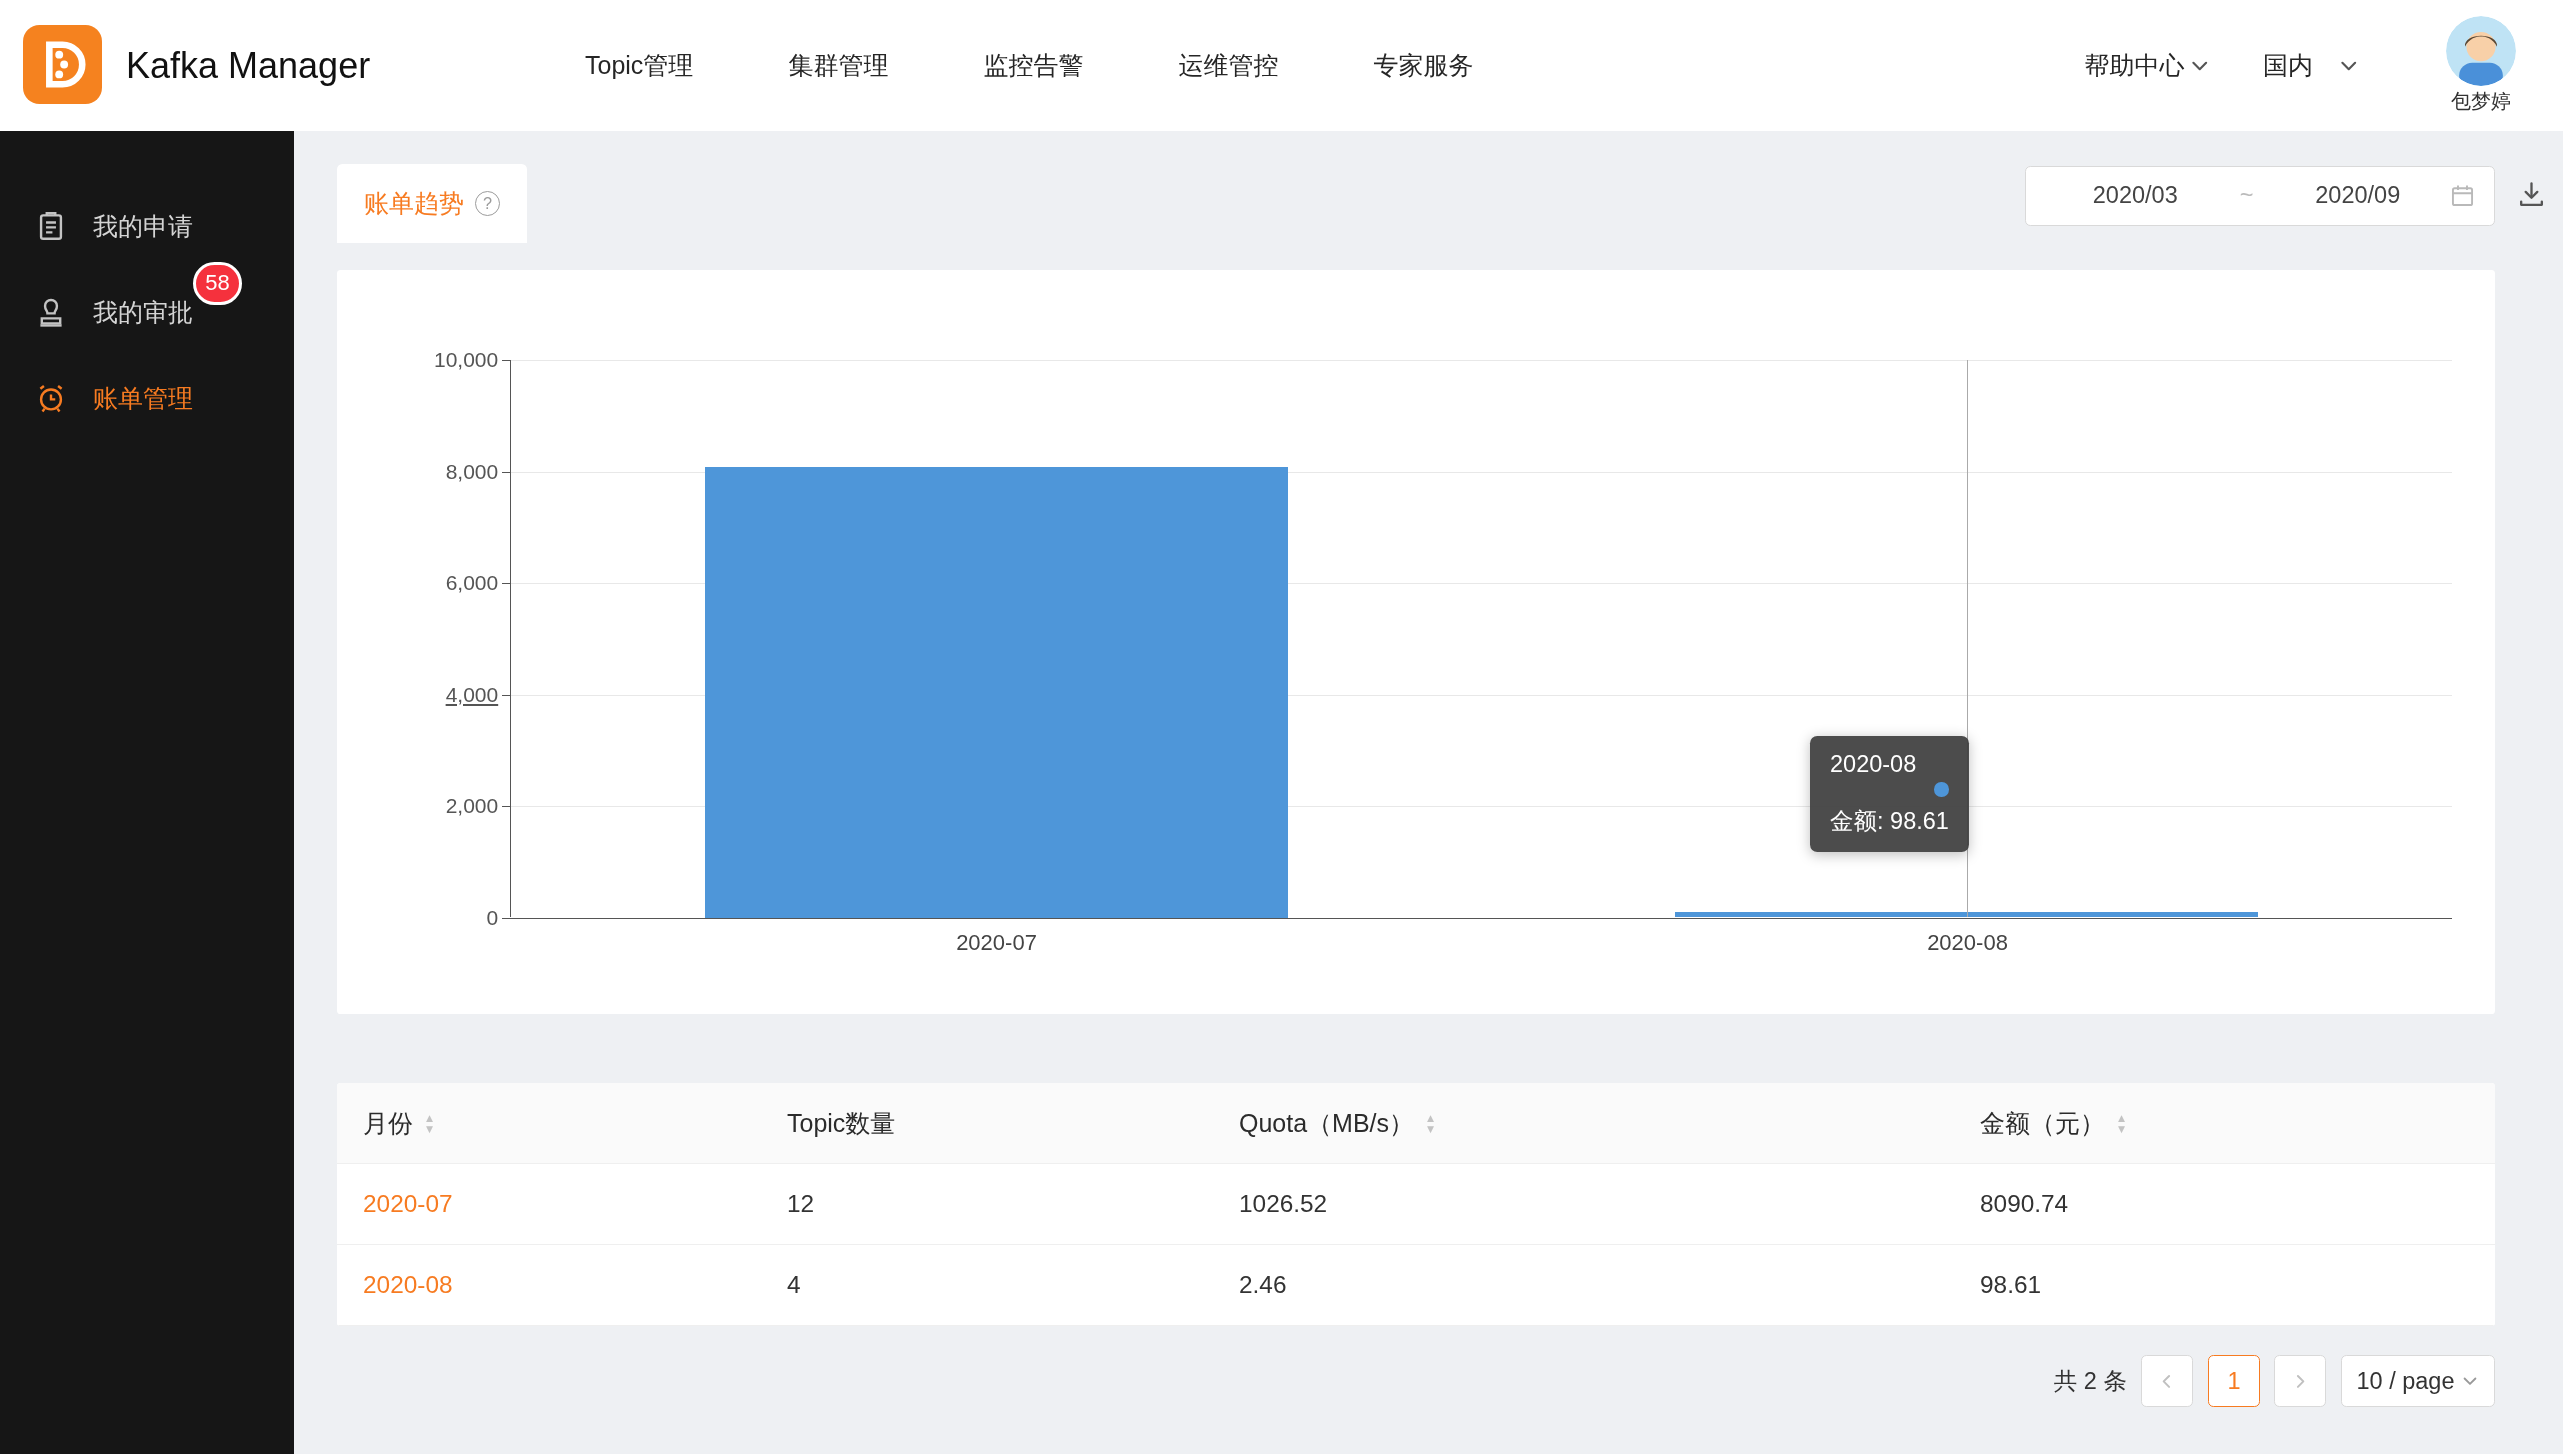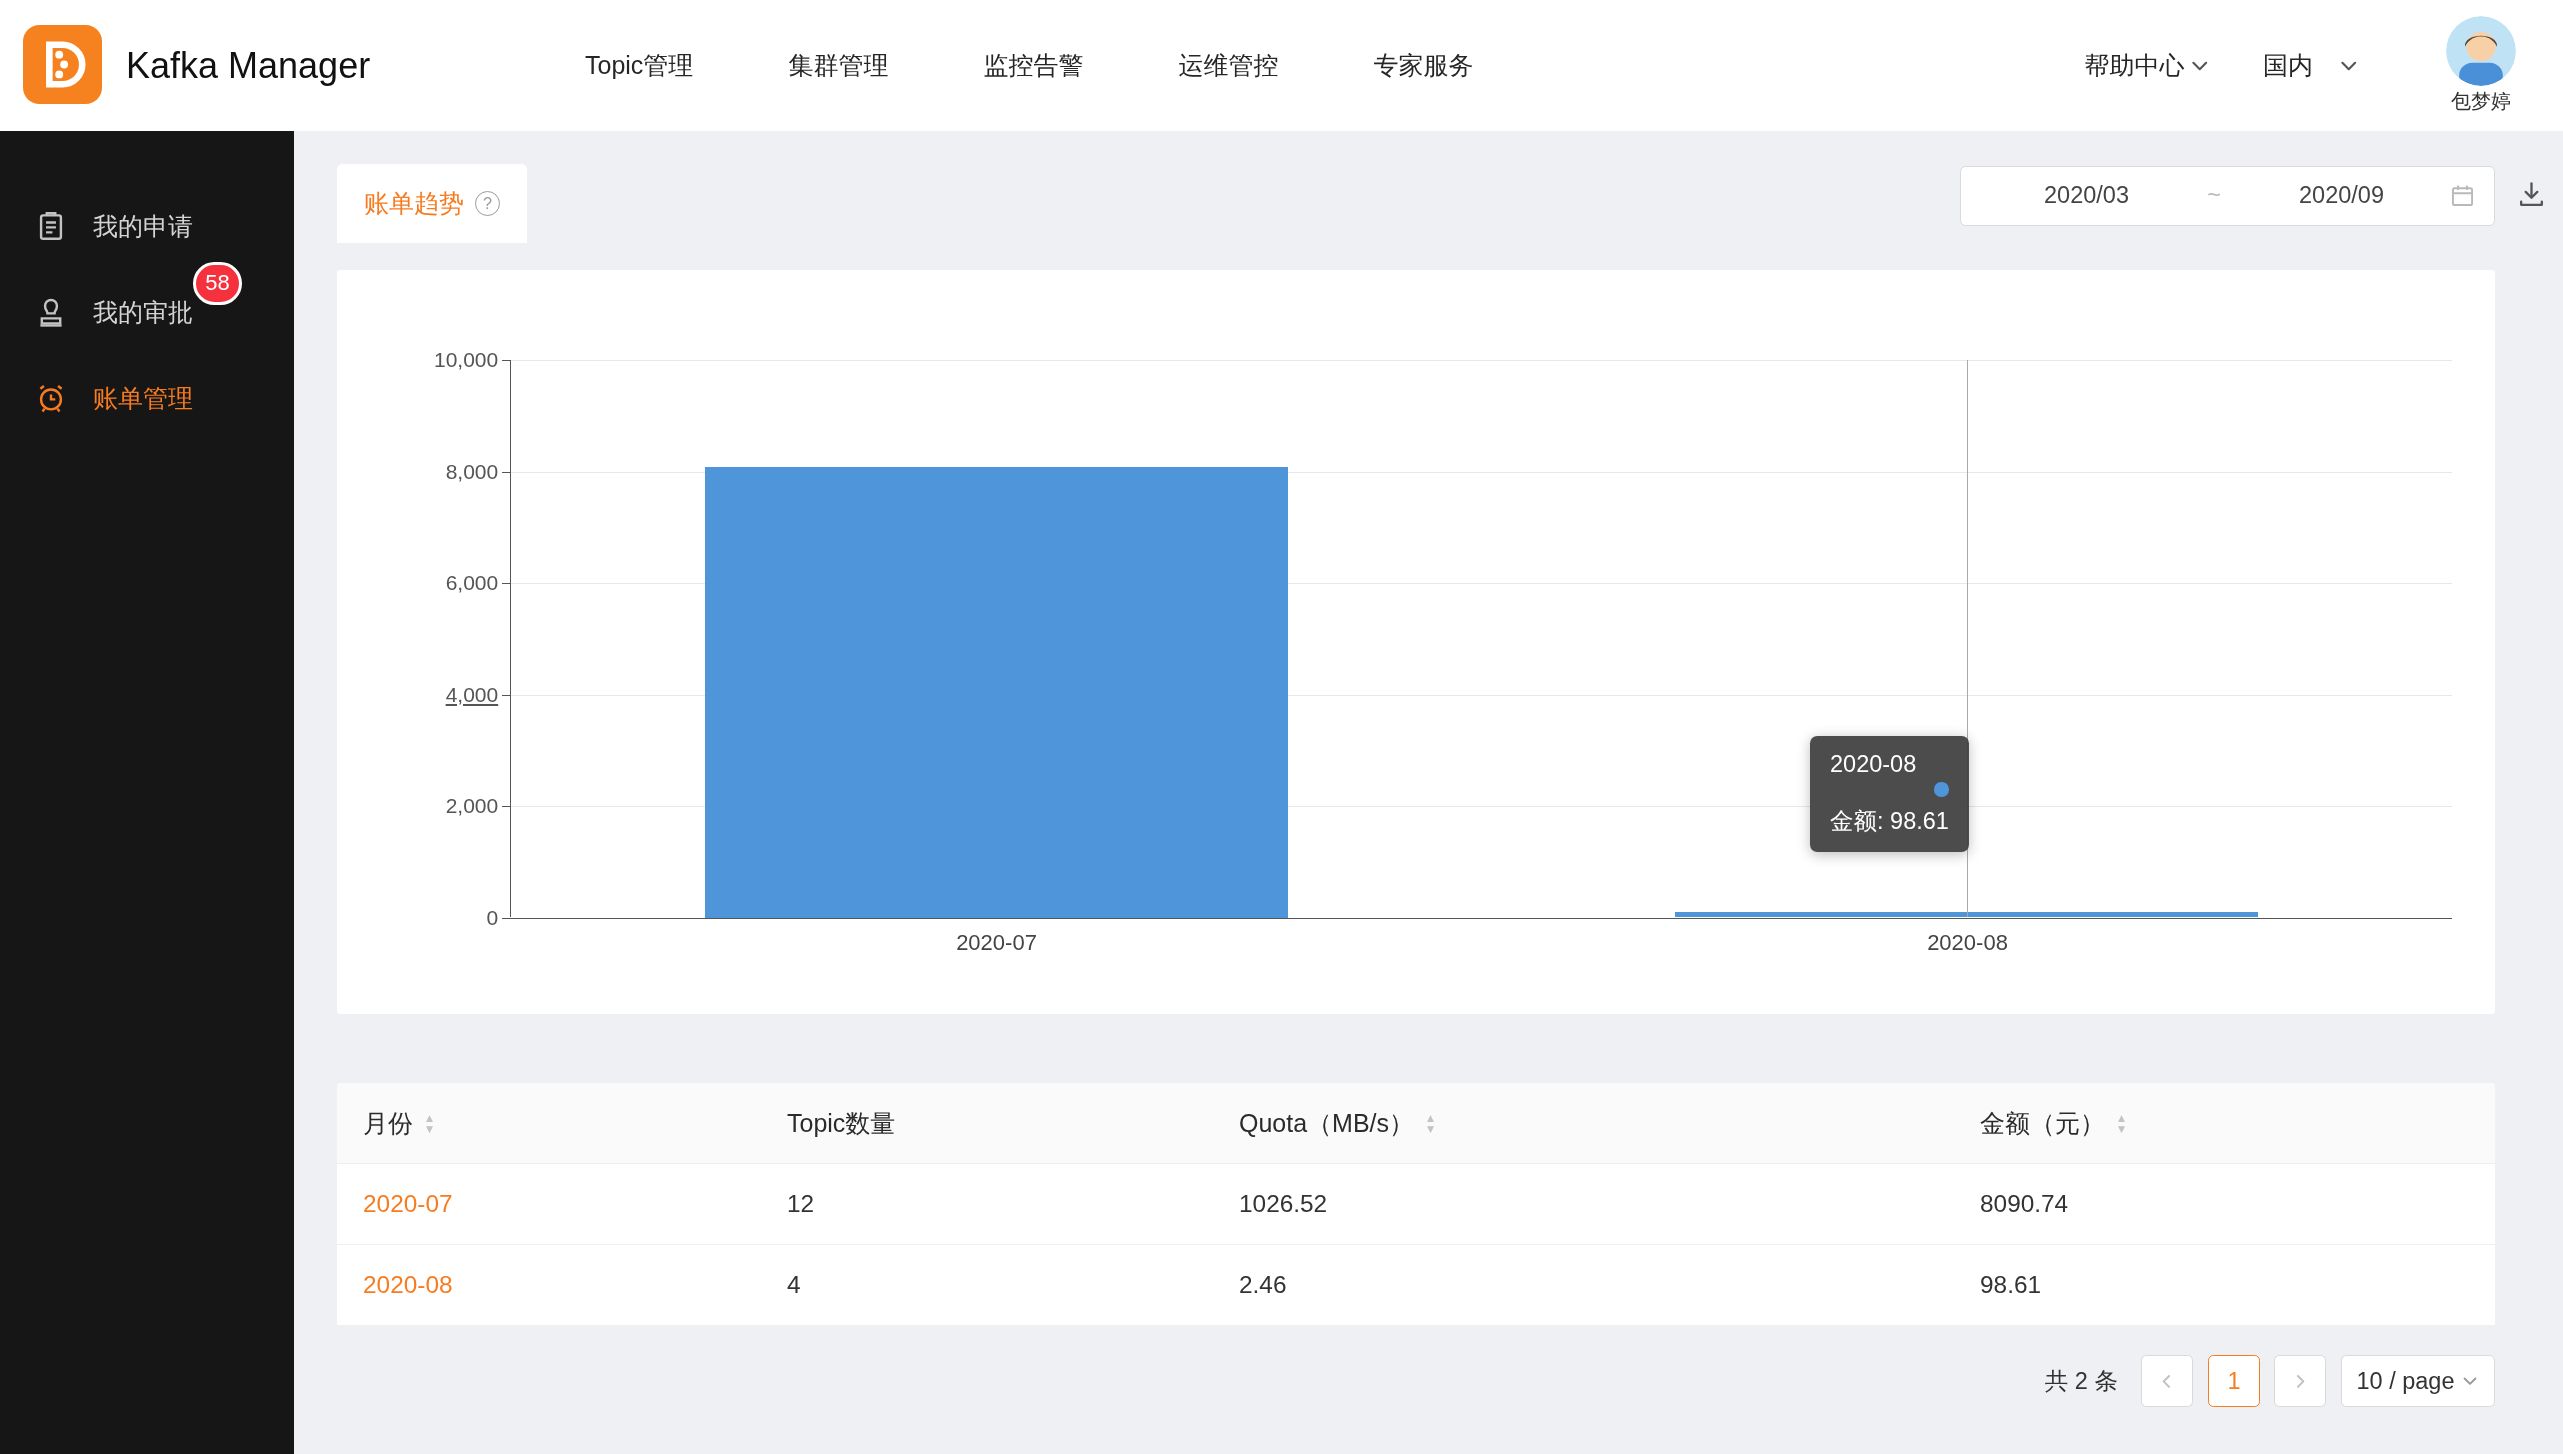--- a/index.html
+++ b/index.html
@@ -39,21 +39,21 @@
            display:flex; align-items:center; justify-content:center; }
 
   
   .main { position:absolute; left:294px; top:131px; right:0; bottom:0; padding:33px 68px 0 43px; }
 
   .toolbar { position:relative; height:79px; margin-bottom:27px; }
   .tab { position:absolute; left:0; top:0; width:190px; height:79px; background:#fff; border-radius:5.4px 5.4px 0 0;
          display:flex; align-items:center; justify-content:center; gap:11px; font-size:25px; color:#f77b21; cursor:pointer; }
   .q-icon { width:25px; height:25px; border:1.8px solid #9c9c9c; border-radius:50%; color:#9c9c9c;
             font-size:16.3px; display:flex; align-items:center; justify-content:center; }
-  .date-range { position:absolute; right:0; top:1.8px; width:535px; height:60px; background:#fff;
+  .date-range { position:absolute; right:0; top:1.8px; width:470px; height:60px; background:#fff;
                 border:0.9px solid #d9d9d9; border-radius:5.4px; display:flex; align-items:center;
                 padding:18px 18px; font-size:23.5px; color:#444; }
   .dr-val { flex:1; text-align:center; cursor:pointer; }
   .dr-sep { width:40px; text-align:center; color:#bbb; }
   .cal-icon { width:27px; height:27px; color:#b9b9b9; }
   .cal-icon svg { width:27px; height:27px; }
   .dl-btn { position:absolute; right:-52px; top:14.5px; width:31px; height:31px; color:#555; cursor:pointer; }
   .dl-btn svg { width:31px; height:31px; }
 
   
@@ -76,21 +76,21 @@
   .t-row { display:grid; grid-template-columns:424px 452px 741px 1fr; align-items:center; height:81px;
            border-bottom:0.9px solid #efefef; background:#fff; }
   .t-row.head { background:#fafafa; }
   .t-cell { padding:0 26px; font-size:24.4px; color:#333; display:flex; align-items:center; gap:9px; }
   .t-row.head .t-cell { font-size:25px; color:#2b2b2b; }
   .t-link { color:#f77b21; cursor:pointer; }
   .sorter { display:flex; flex-direction:column; font-size:11.7px; line-height:11px; color:#c3c3c3; margin-left:1.8px; cursor:pointer; }
 
   
   .pagination { display:flex; justify-content:flex-end; align-items:center; gap:14.5px; margin-top:29px; font-size:23.5px; color:#333; }
-  .pg-total { margin-right:9px; }
+  .pg-total { margin-right:0; }
   .pg-btn { width:52px; height:52px; border:0.9px solid #d9d9d9; background:#fff; border-radius:5.4px;
             display:flex; align-items:center; justify-content:center; color:#c0c0c0; cursor:pointer; }
   .pg-btn svg { width:20px; height:20px; }
   .pg-btn.current { border-color:#f77b21; color:#f77b21; }
   .pg-size { height:52px; border:0.9px solid #d9d9d9; background:#fff; border-radius:5.4px; display:flex;
              align-items:center; gap:5px; padding:0 14.5px; font-size:23.5px; color:#333; cursor:pointer; }
   .pg-size .chev, .pg-size .chev svg { width:20px; height:20px; color:#999; }
 </style>
 </head>
 <body>

